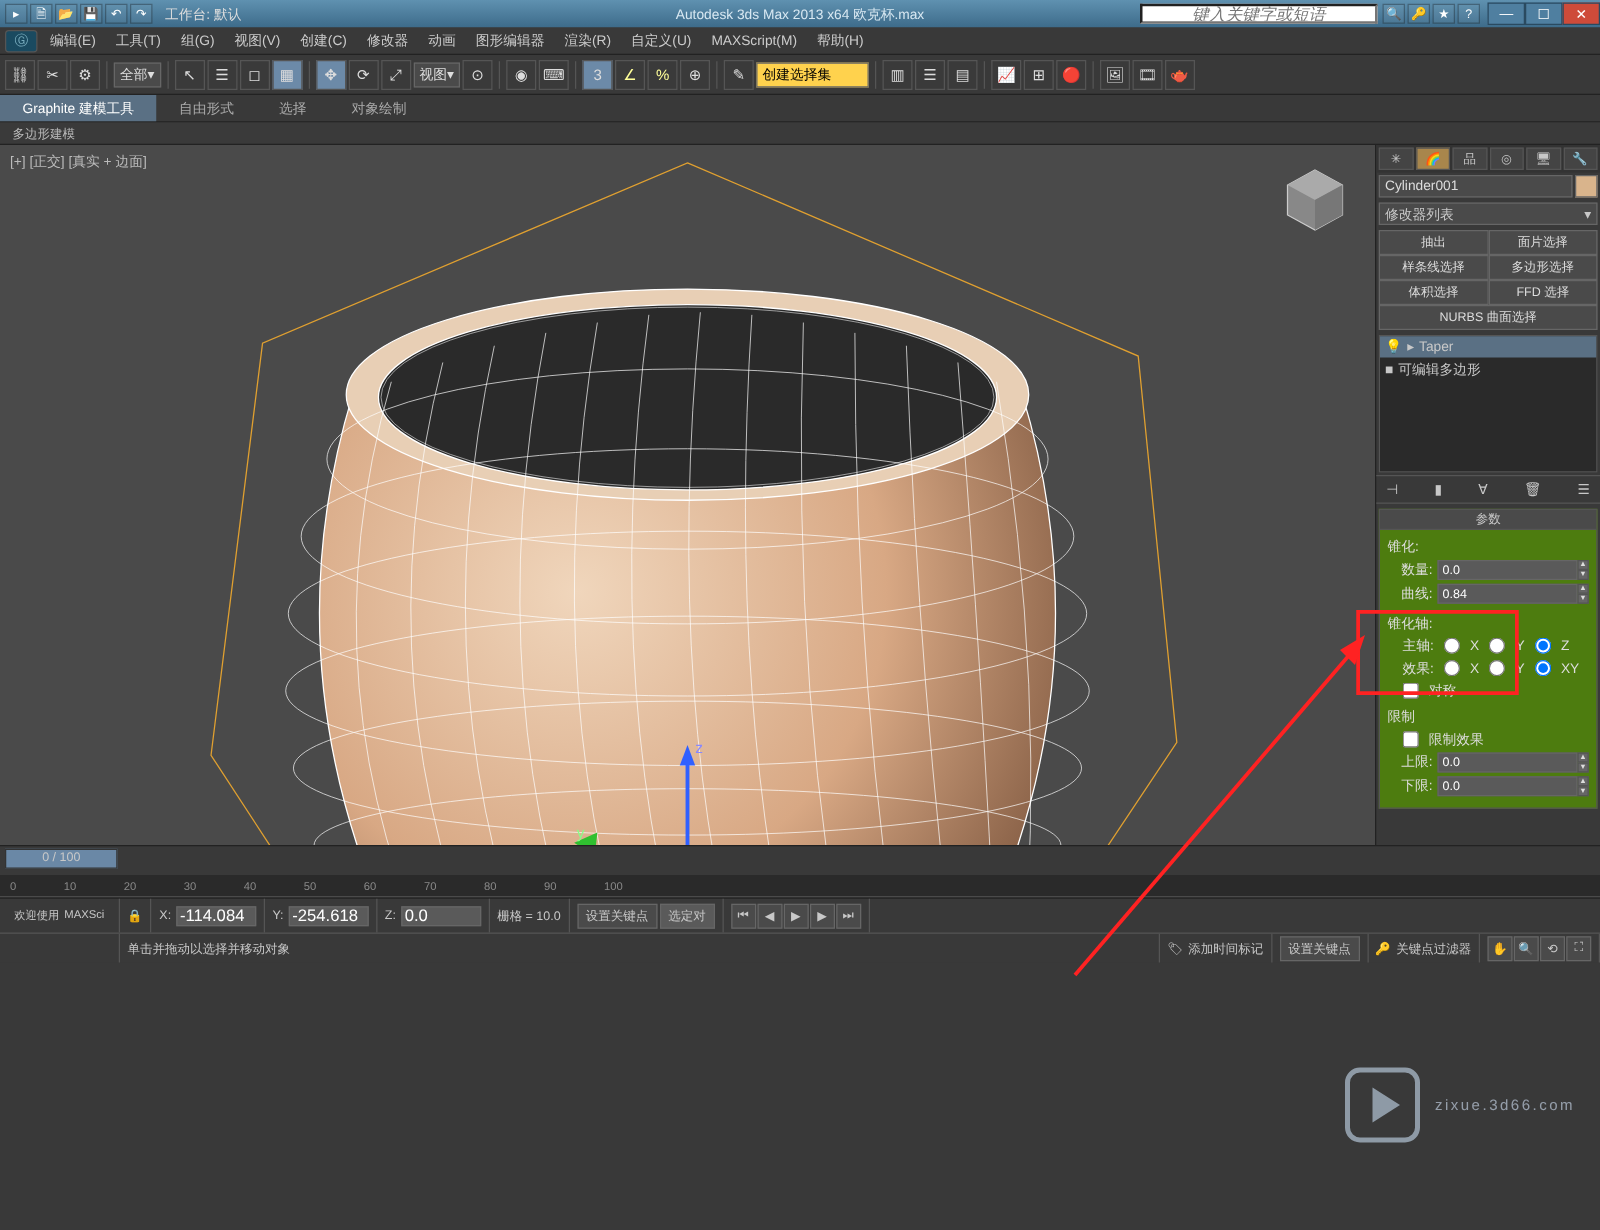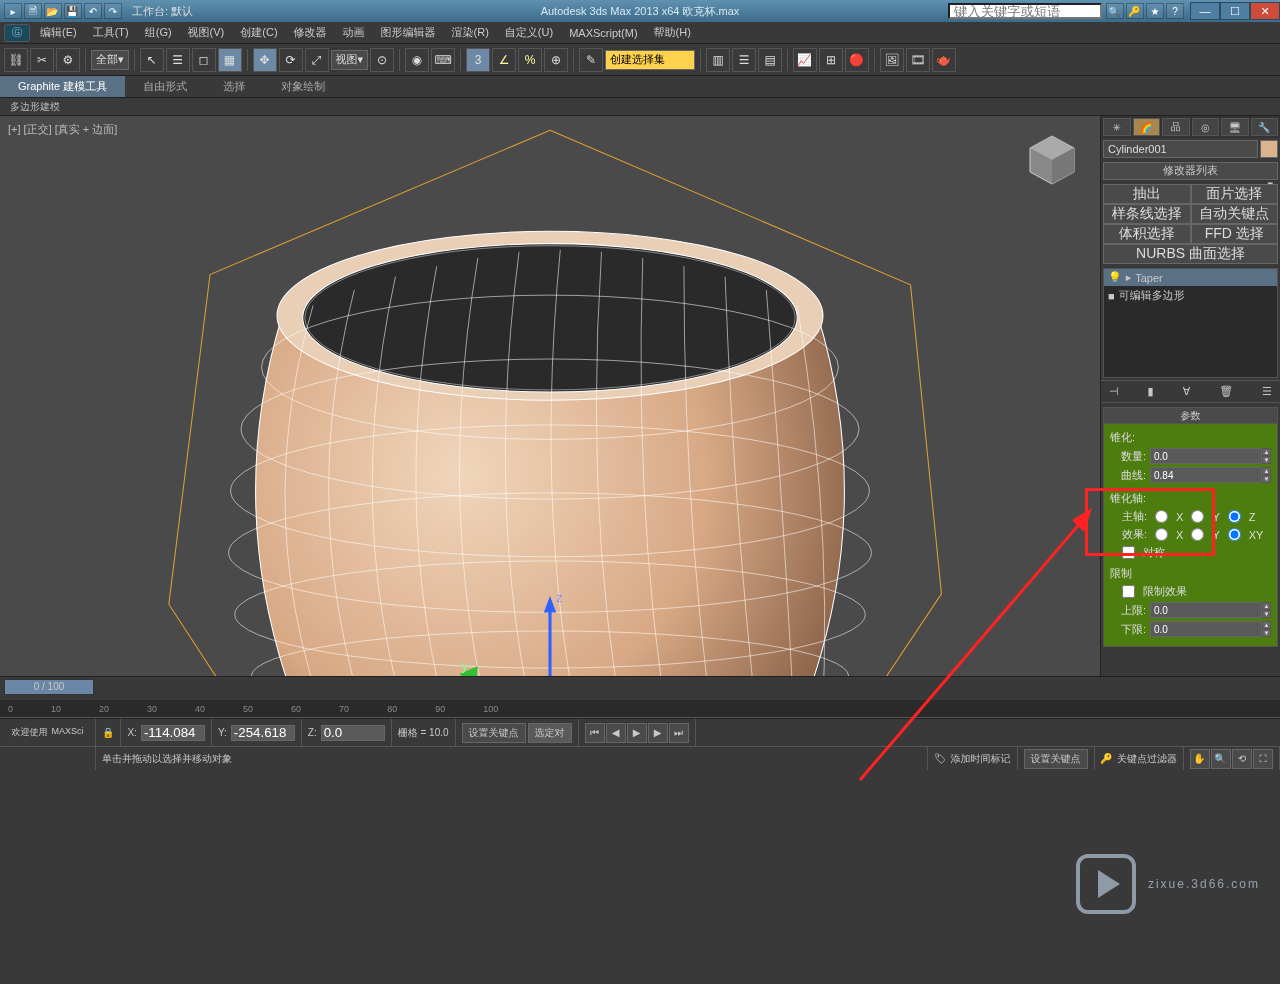--- a/index.html
+++ b/index.html
@@ -2,21 +2,21 @@
 <html><head>
 <meta charset="utf-8">
 <style>
 * { margin:0; padding:0; box-sizing:border-box; font-family:"Microsoft YaHei",SimSun,Arial,sans-serif; }
 body { background:#393939; color:#c8c8c8; font-size:11px; overflow:hidden; width:1280px; height:984px; position:relative; }
 .titlebar { height:22px; background:linear-gradient(#5f91b0,#3d6b8a); display:flex; align-items:center; color:#fff; font-size:11px; }
 .titlebar .quick { display:flex; gap:2px; padding:0 4px; }
 .titlebar .qbtn { width:18px; height:16px; background:rgba(255,255,255,.05); border:1px solid rgba(0,0,0,.3); display:flex; align-items:center; justify-content:center; font-size:10px; }
 .titlebar .wsarea { margin-left:6px; color:#ddd; }
 .titlebar .apptitle { position:absolute; left:50%; transform:translateX(-50%); color:#d8e8f2; }
-.titlebar .searchbox { margin-left:auto; width:154px; height:16px; background:#fff; color:#888; padding:0 4px; }
+.titlebar .searchbox { margin-left:auto; width:190px; height:16px; background:#fff; color:#888; font-style:italic; padding:0 4px;text-align:center; }
 .titlebar .righticons { display:flex; gap:2px; padding:0 4px; }
 .titlebar .winbtns { display:flex; margin-left:2px; }
 .titlebar .winbtn { width:30px; height:18px; background:#4f7fa0; border:1px solid #2a4a60; display:flex; align-items:center; justify-content:center; color:#fff; font-size:11px; }
 .titlebar .winbtn.close { background:#ce4b3a; }
 .menubar { height:22px; background:#393939; display:flex; align-items:center; padding:0 4px; gap:4px; border-bottom:1px solid #222; }
 .menubar .logo { width:26px; height:18px; background:#1a4a60; border:1px solid #555; border-radius:3px; display:flex; align-items:center; justify-content:center; color:#7ab; }
 .menubar .mitem { padding:20px 6px; color:#ccc; }
 .toolbar { height:32px; background:#393939; border-bottom:1px solid #222; display:flex; align-items:center; padding:0 4px; gap:2px; }
 .toolbar .tbtn { width:24px; height:24px; border:1px solid #555; background:#3a3a3a; display:flex; align-items:center; justify-content:center; font-size:12px; color:#ddd; }
 .toolbar .tbtn.active { background:#6c8aa8; }
@@ -31,32 +31,32 @@
 .viewport { flex:1; background:#4a4a4a; position:relative; overflow:hidden; }
 .vp-canvas { position:absolute; inset:4px; }
 .vp-label { position:absolute; top:6px; left:8px; font-size:11px; color:#bbb; }
 .sidepanel { width:180px; background:#393939; border-left:1px solid #222; display:flex; flex-direction:column; }
 .cmdtabs { height:22px; display:flex; gap:2px; padding:2px; background:#333; }
 .cmdtab { flex:1; height:18px; background:#444; border:1px solid #555; display:flex; align-items:center; justify-content:center; font-size:10px; }
 .cmdtab.active { background:#a8864c; }
 .namefield { display:flex; padding:2px; gap:2px; }
 .namefield input { flex:1; height:18px; background:#4a4a4a; border:1px solid #666; color:#ddd; padding:0 4px; font-size:11px; }
 .colorsw { width:18px; height:18px; background:#d9b48c; border:1px solid #666; }
-.modlist-drop { margin:2px; height:18px; background:#4a4a4a; border:1px solid #666; display:flex; align-items:center; padding:0 4px;flex-direction:column; }
+.modlist-drop { margin:2px; height:18px; background:#4a4a4a; border:1px solid #666; display:flex; align-items:center; padding:0 4px; }
 .modbtns { display:flex; flex-wrap:wrap; padding:2px; gap:0; }
-.modbtn { width:50%; height:20px; background:#4a4a4a; border:1px solid #666; display:flex; align-items:center; justify-content:center; font-size:14px; color:#ddd; }
+.modbtn { width:50%; height:20px; background:#4a4a4a; border:1px solid #666; display:flex; align-items:center; justify-content:center; font-size:10px; color:#ddd; }
 .modbtn.wide { width:100%; }
 .modstack { margin:2px; background:#2a2a2a; border:1px solid #555; height:110px; font-size:11px; }
 .modstack .mitem { padding:2px 4px; display:flex; align-items:center; gap:4px; }
 .modstack .mitem.sel { background:#5a7084; }
 .stacktools { display:flex; gap:6px; padding:4px 8px; border-top:1px solid #555; border-bottom:1px solid #555; justify-content:space-between; }
 .rollup { margin:4px 2px; border:1px solid #555; background:#4d7c0f; }
 .rollup-hd { height:16px; background:#4a4a4a; text-align:center; font-size:10px; border-bottom:1px solid #555; line-height:16px; }
 .rollup-body { padding:6px; font-size:11px; color:#ddd; }
-.paramrow { display:flex; align-items:flex-end; margin:3px 0; gap:4px; }
+.paramrow { display:flex; align-items:flex-start; margin:3px 0; gap:4px; }
 .paramrow label { min-width:36px; text-align:right; }
 .spinner { flex:1; display:flex; }
 .spinner input { width:100%; height:16px; background:#5a5a5a; border:1px solid #666; color:#fff; padding:0 3px; font-size:10px; }
 .spinbtns { width:10px; display:flex; flex-direction:column; }
 .spinbtns div { height:8px; background:#666; border:1px solid #555; font-size:6px; text-align:center; line-height:6px; }
 .radiorow { display:flex; gap:8px; margin:3px 0 3px 12px; align-items:center; }
 .radiorow input[type=radio]{ margin:0; }
 .redbox { position:absolute; border:3px solid #ff2222; pointer-events:none; }
 .redarrow { position:absolute; pointer-events:none; }
 .timeline { height:24px; background:#393939; border-top:1px solid #222; position:relative; }
@@ -261,21 +261,21 @@
       <div class="colorsw"></div>
     </div>
     <div class="modlist-drop">
         <span>修改器列表</span>
         <span style="margin-left:auto">▾</span>
       </div>
     <div class="modbtns">
       <div class="modbtn">抽出</div>
       <div class="modbtn">面片选择</div>
       <div class="modbtn">样条线选择</div>
-      <div class="modbtn">自动关键点</div>
+      <div class="modbtn">多边形选择</div>
       <div class="modbtn">体积选择</div>
       <div class="modbtn">FFD 选择</div>
       <div class="modbtn wide">NURBS 曲面选择</div>
     </div>
     <div class="modstack">
       <div class="mitem sel">
           <span>💡</span>
           <span>▸</span>
           <span>Taper</span>
         </div>

